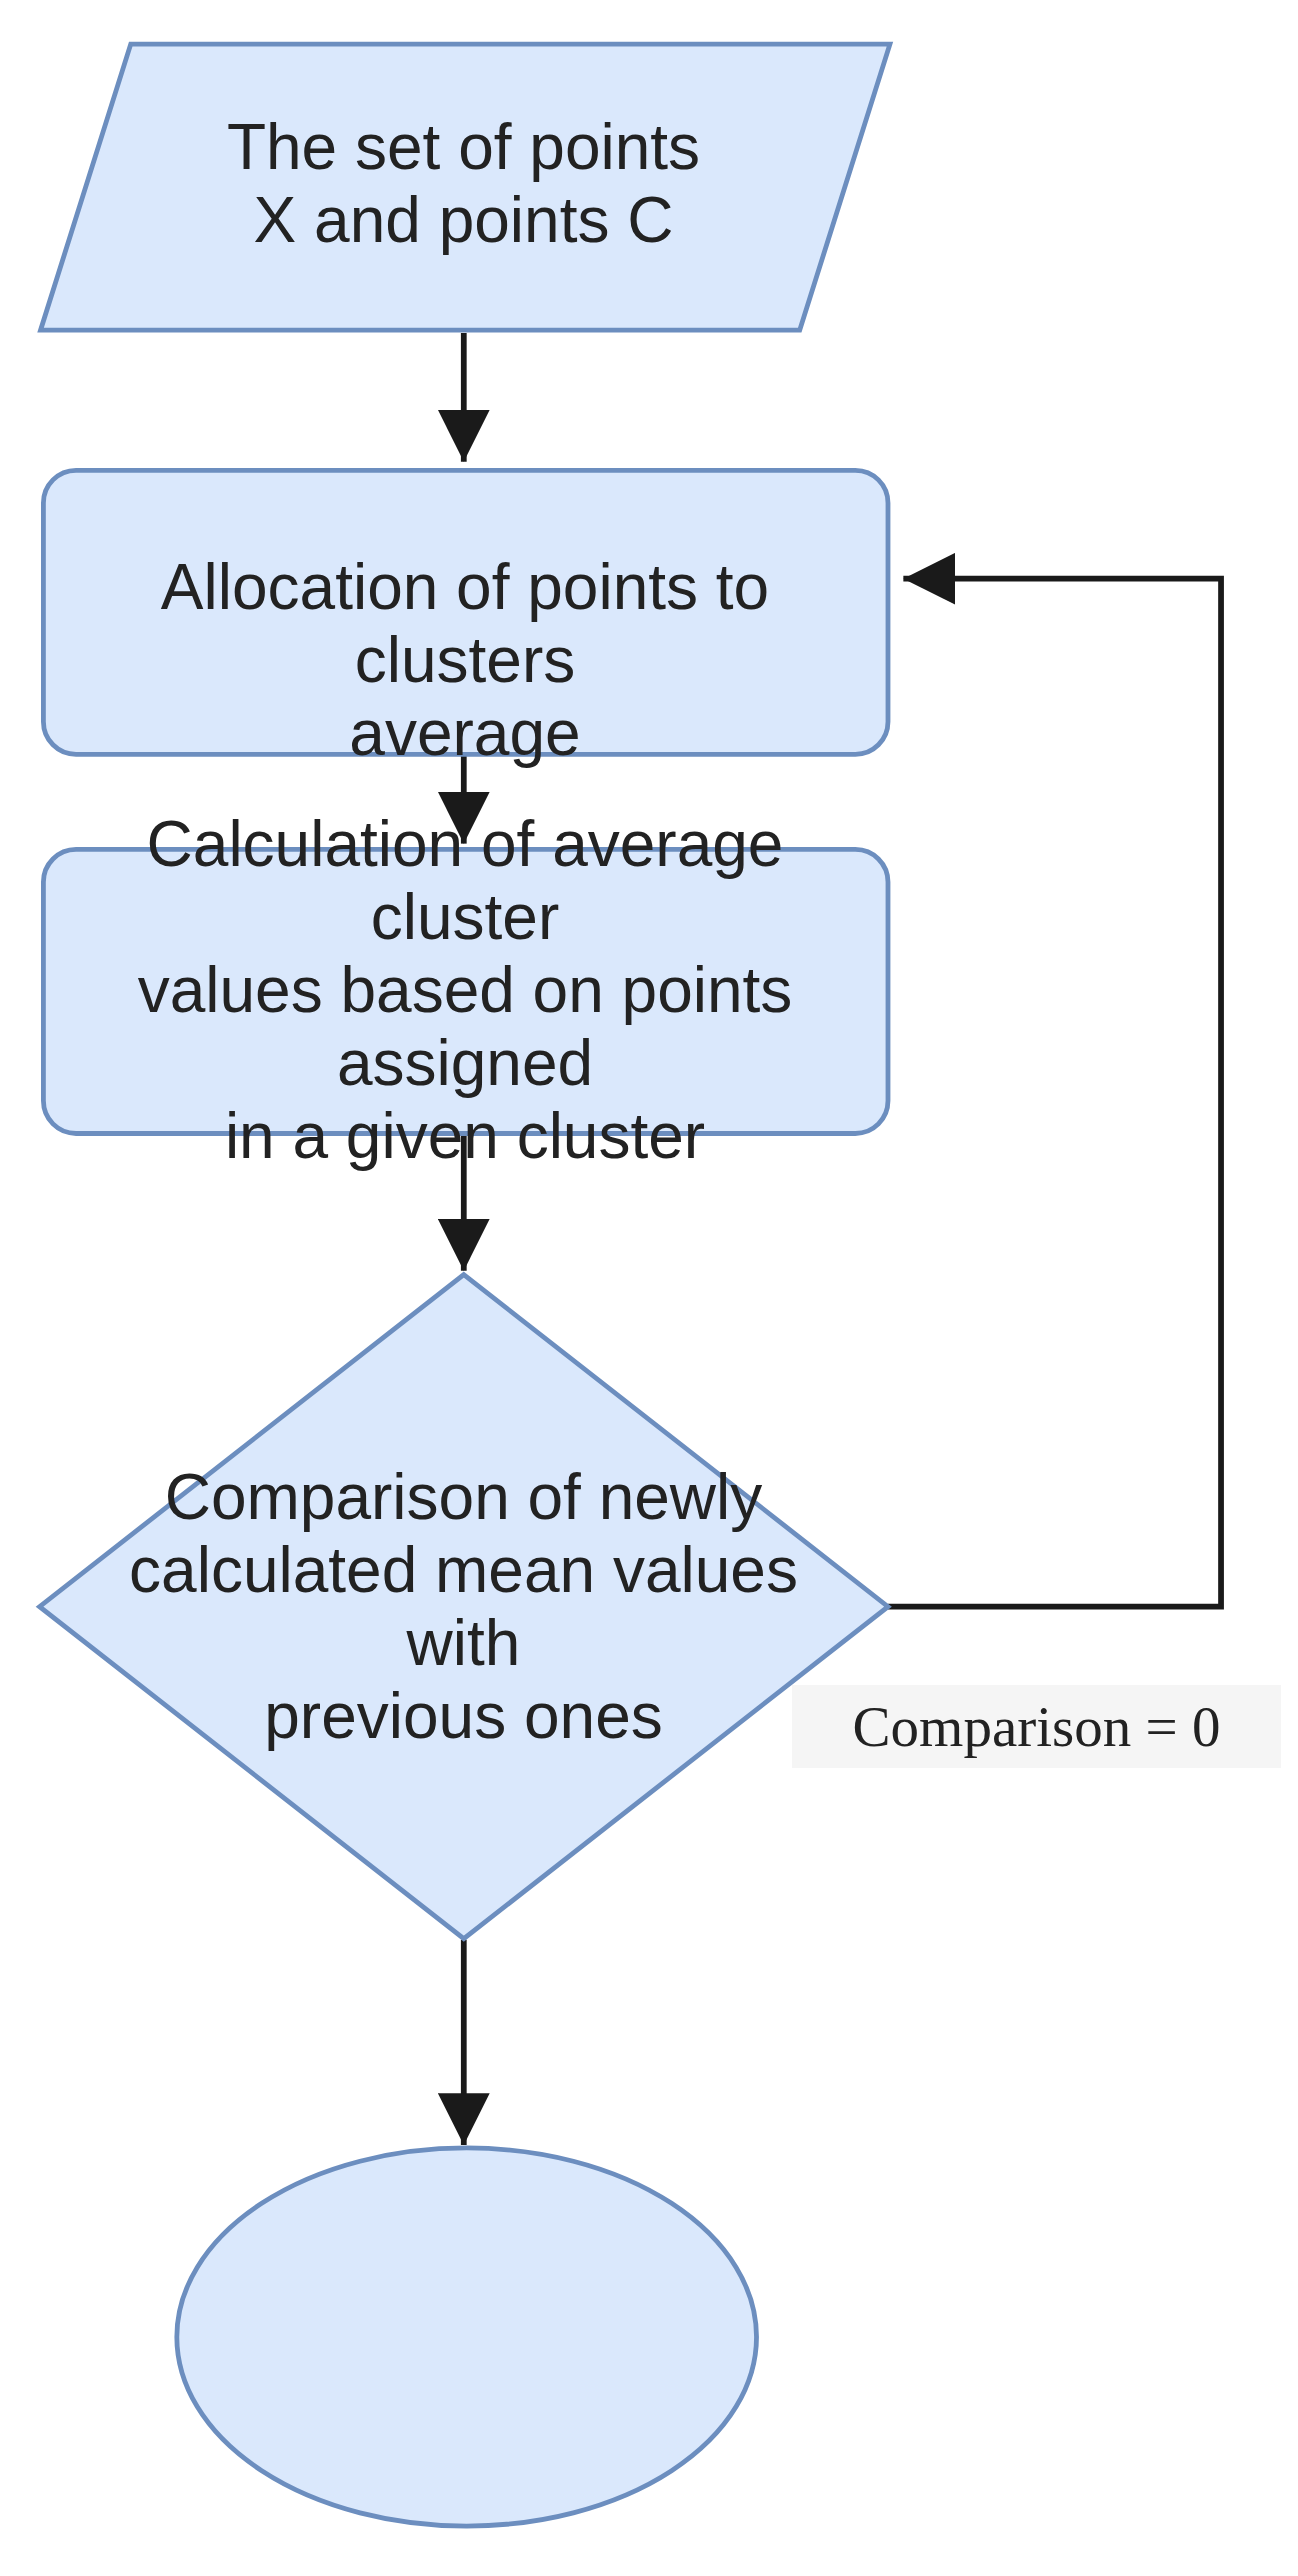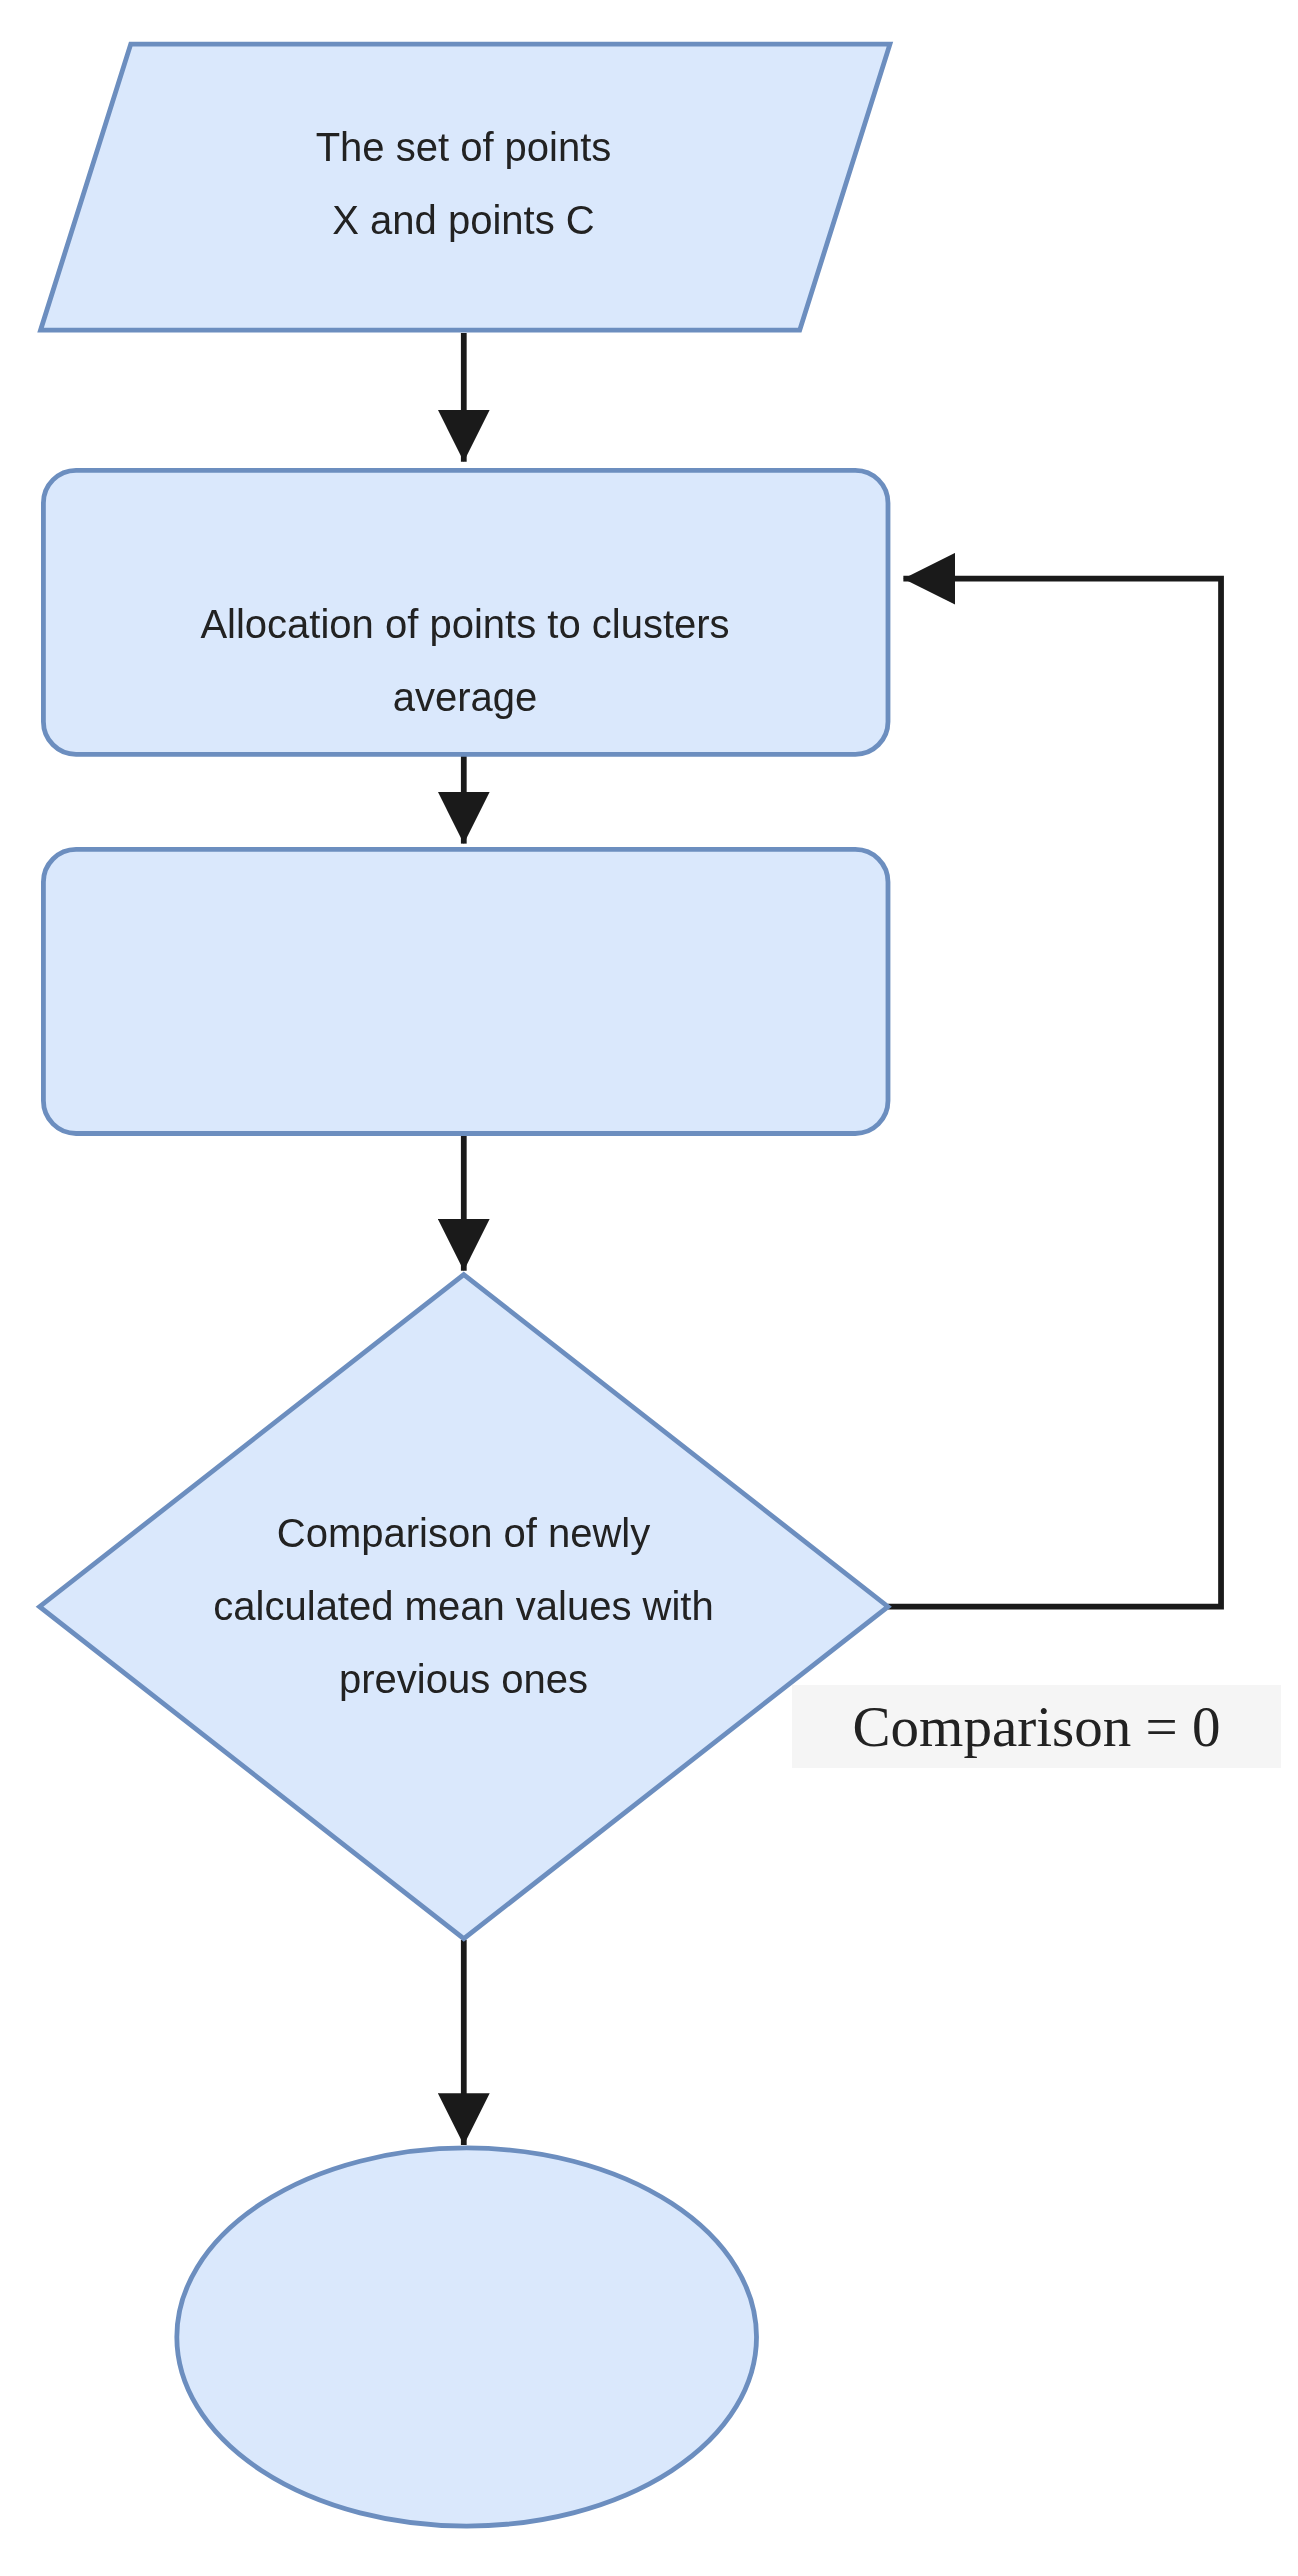--- a/index.html
+++ b/index.html
@@ -18,21 +18,21 @@
     overflow:hidden;
     font-family:"Liberation Sans", sans-serif;
   }
   #shapes{position:absolute;left:0;top:0;width:100%;height:100%;}
   .node-label{
     position:absolute;
     display:flex;flex-direction:column;
     align-items:center;justify-content:center;
     text-align:center;
     color:var(--text);
-    font-size:40px;line-height:73px;
+    font-size:64px;line-height:73px;
     letter-spacing:0;
   }
   .edge-label{
     position:absolute;
     display:flex;align-items:center;justify-content:center;
     color:var(--text);
     font-size:57px;line-height:75px;
     white-space:nowrap;
     font-family:Liberation Serif, serif;
   }
@@ -70,20 +70,25 @@
   <div class="node-label" style="left:142px;top:102px;width:643px;height:163px;">
     <div>The set of points</div>
     <div>X and points C</div>
   </div>
 
   <div class="node-label" style="left:62px;top:503px;width:806px;height:223px;margin-top:46px;">
     <div>Allocation of points to clusters</div>
     <div>average</div>
   </div>
 
+  <div class="node-label" style="left:62px;top:879px;width:806px;height:223px;">
+    <div>Calculation of average cluster</div>
+    <div>values based on points assigned</div>
+    <div>in a given cluster</div>
+  </div>
 
   <div class="node-label" style="left:99px;top:1495px;width:729px;height:223px;">
     <div>Comparison of newly</div>
     <div>calculated mean values with</div>
     <div>previous ones</div>
   </div>
 
   <div class="node-label" style="left:179px;top:2265px;width:576px;height:148px;">
   </div>
 

